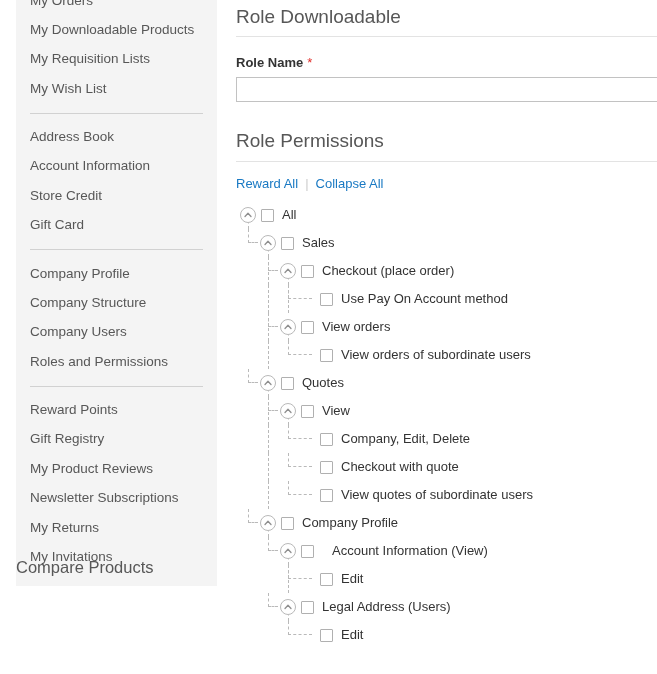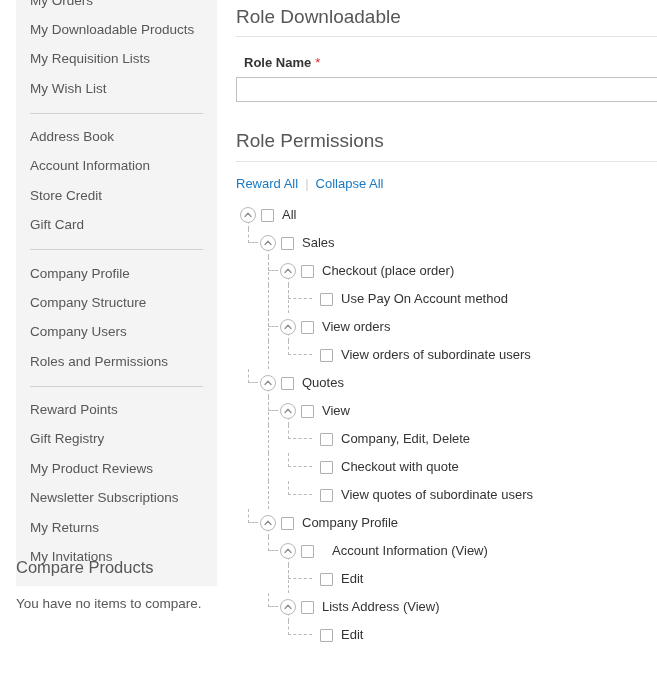--- a/index.html
+++ b/index.html
@@ -71,21 +71,21 @@
     height: 1px;
     background: #e3e3e3;
     width: 421px;
     margin: 0;
   }
 
   #role-info-title { position: absolute; left: 0; top: 7px; }
   #role-info-rule  { position: absolute; left: 0; top: 36px; }
 
   #role-name-label {
-    position: absolute; left: 8px; top: 55px;
+    position: absolute; left: 0; top: 55px;
     color: #333333;
     font-size: 13px;
     font-weight: bold;
     line-height: 1.2;
   }
   #role-name-required {
     color: #e02b27;
     font-weight: normal;
     font-size: 13px;
     margin-left: 4px;
@@ -200,21 +200,20 @@
       <a class="nav-item">Reward Points</a>
       <a class="nav-item">Gift Registry</a>
       <a class="nav-item">My Product Reviews</a>
       <a class="nav-item">Newsletter Subscriptions</a>
       <a class="nav-item">My Returns</a>
       <a class="nav-item">My Invitations</a>
     </nav>
 
   <div id="compare-block">
     <h3 id="compare-title">Compare Products</h3>
-    <p id="compare-empty">You have no items to compare.</p>
   </div>
 
   <div id="main">
 
     <h2 id="role-info-title" class="section-title">Role Downloadable</h2>
     <div id="role-info-rule" class="title-rule"></div>
 
     <label id="role-name-label">
       <span>Role Name</span><span id="role-name-required">*</span>
     </label>
@@ -372,21 +371,21 @@
         <div class="tree-row">
           <div class="rail half" style="left: 32px;"></div>
           <div class="elbow" style="left: 32px; width: 10px;"></div>
           <div class="rail" style="left: 52px; top: 14px; height: 14px;"></div>
           <div class="toggle" style="left: 44px;">
             <svg width="14" height="14" viewBox="0 0 14 14" aria-hidden="true">
               <path d="M4 8.5 L7 5.2 L10 8.5" fill="none" stroke="#8f8f8f" stroke-width="1.3" stroke-linecap="round" stroke-linejoin="round"></path>
             </svg>
           </div>
           <div class="cb" style="left: 65px;"></div>
-          <span class="lbl" style="left: 86px;">Lists Address (View)</span>
+          <span class="lbl" style="left: 86px;">Legal Address (Users)</span>
         </div>
         <div class="tree-row">
           <div class="rail half" style="left: 52px;"></div>
           <div class="elbow" style="left: 52px; width: 24px;"></div>
           <div class="cb" style="left: 84px;"></div>
           <span class="lbl" style="left: 105px;">Edit</span>
         </div>
       </div>
   </div>
 </div>

